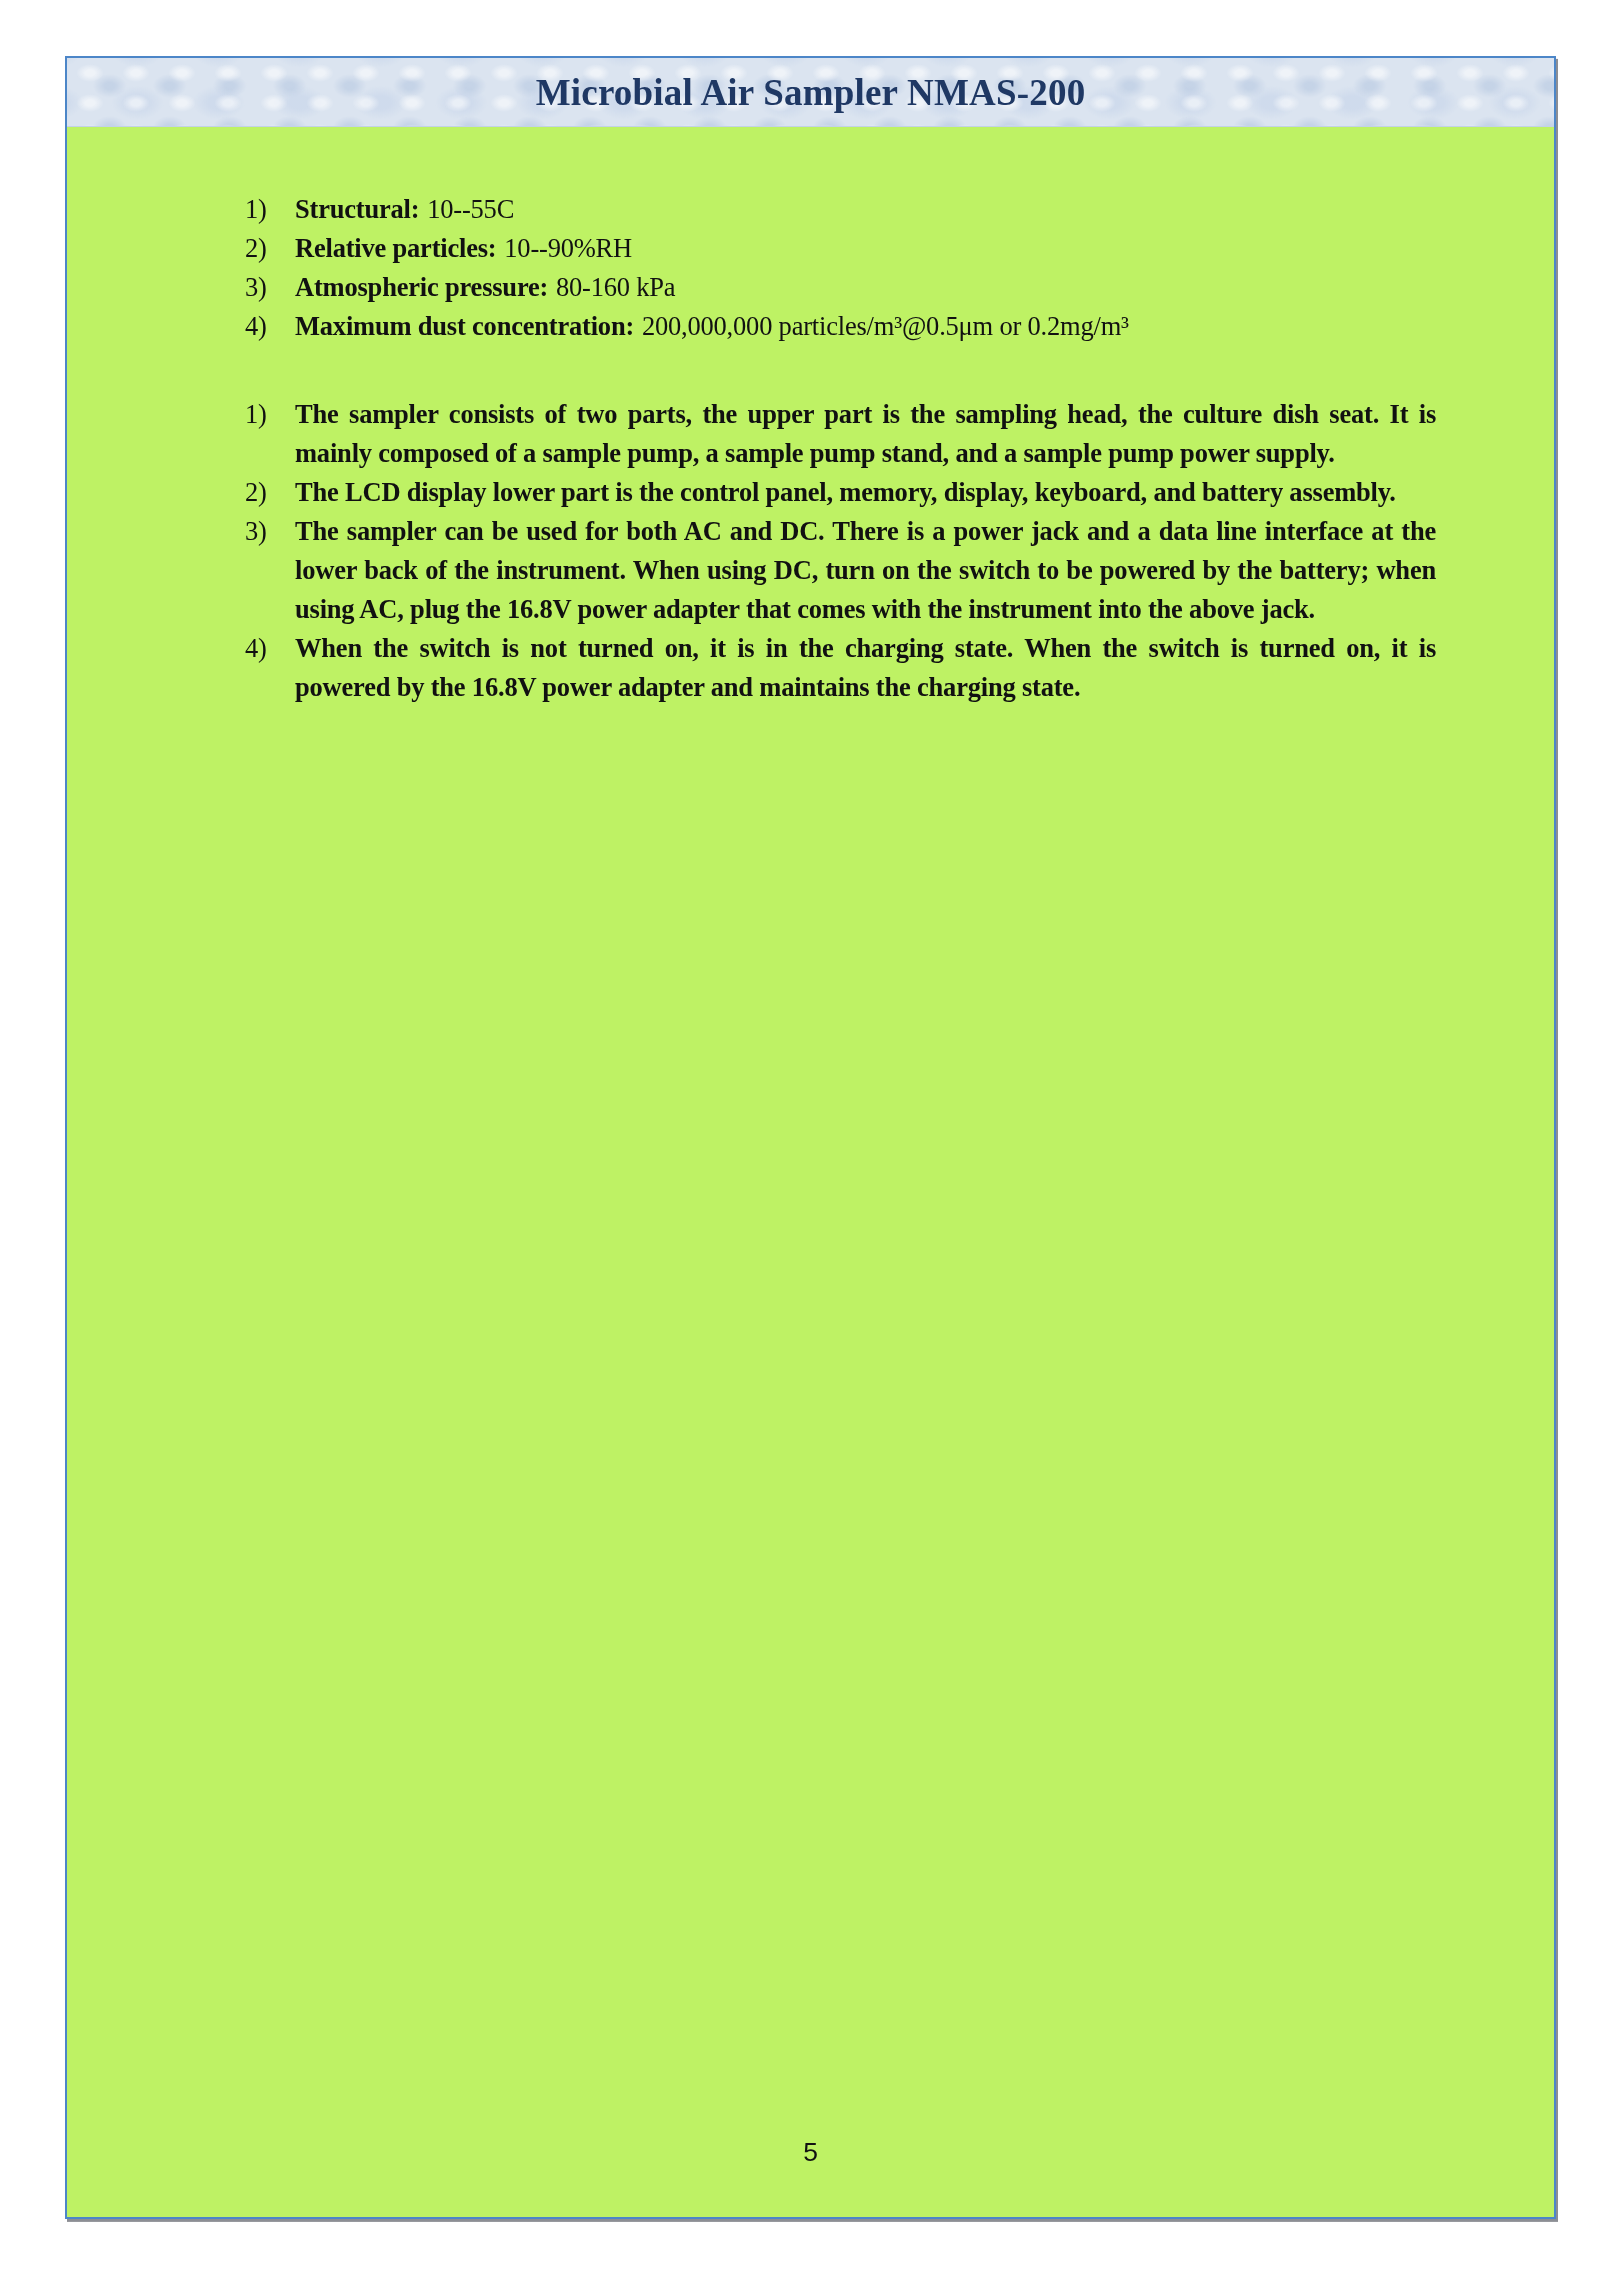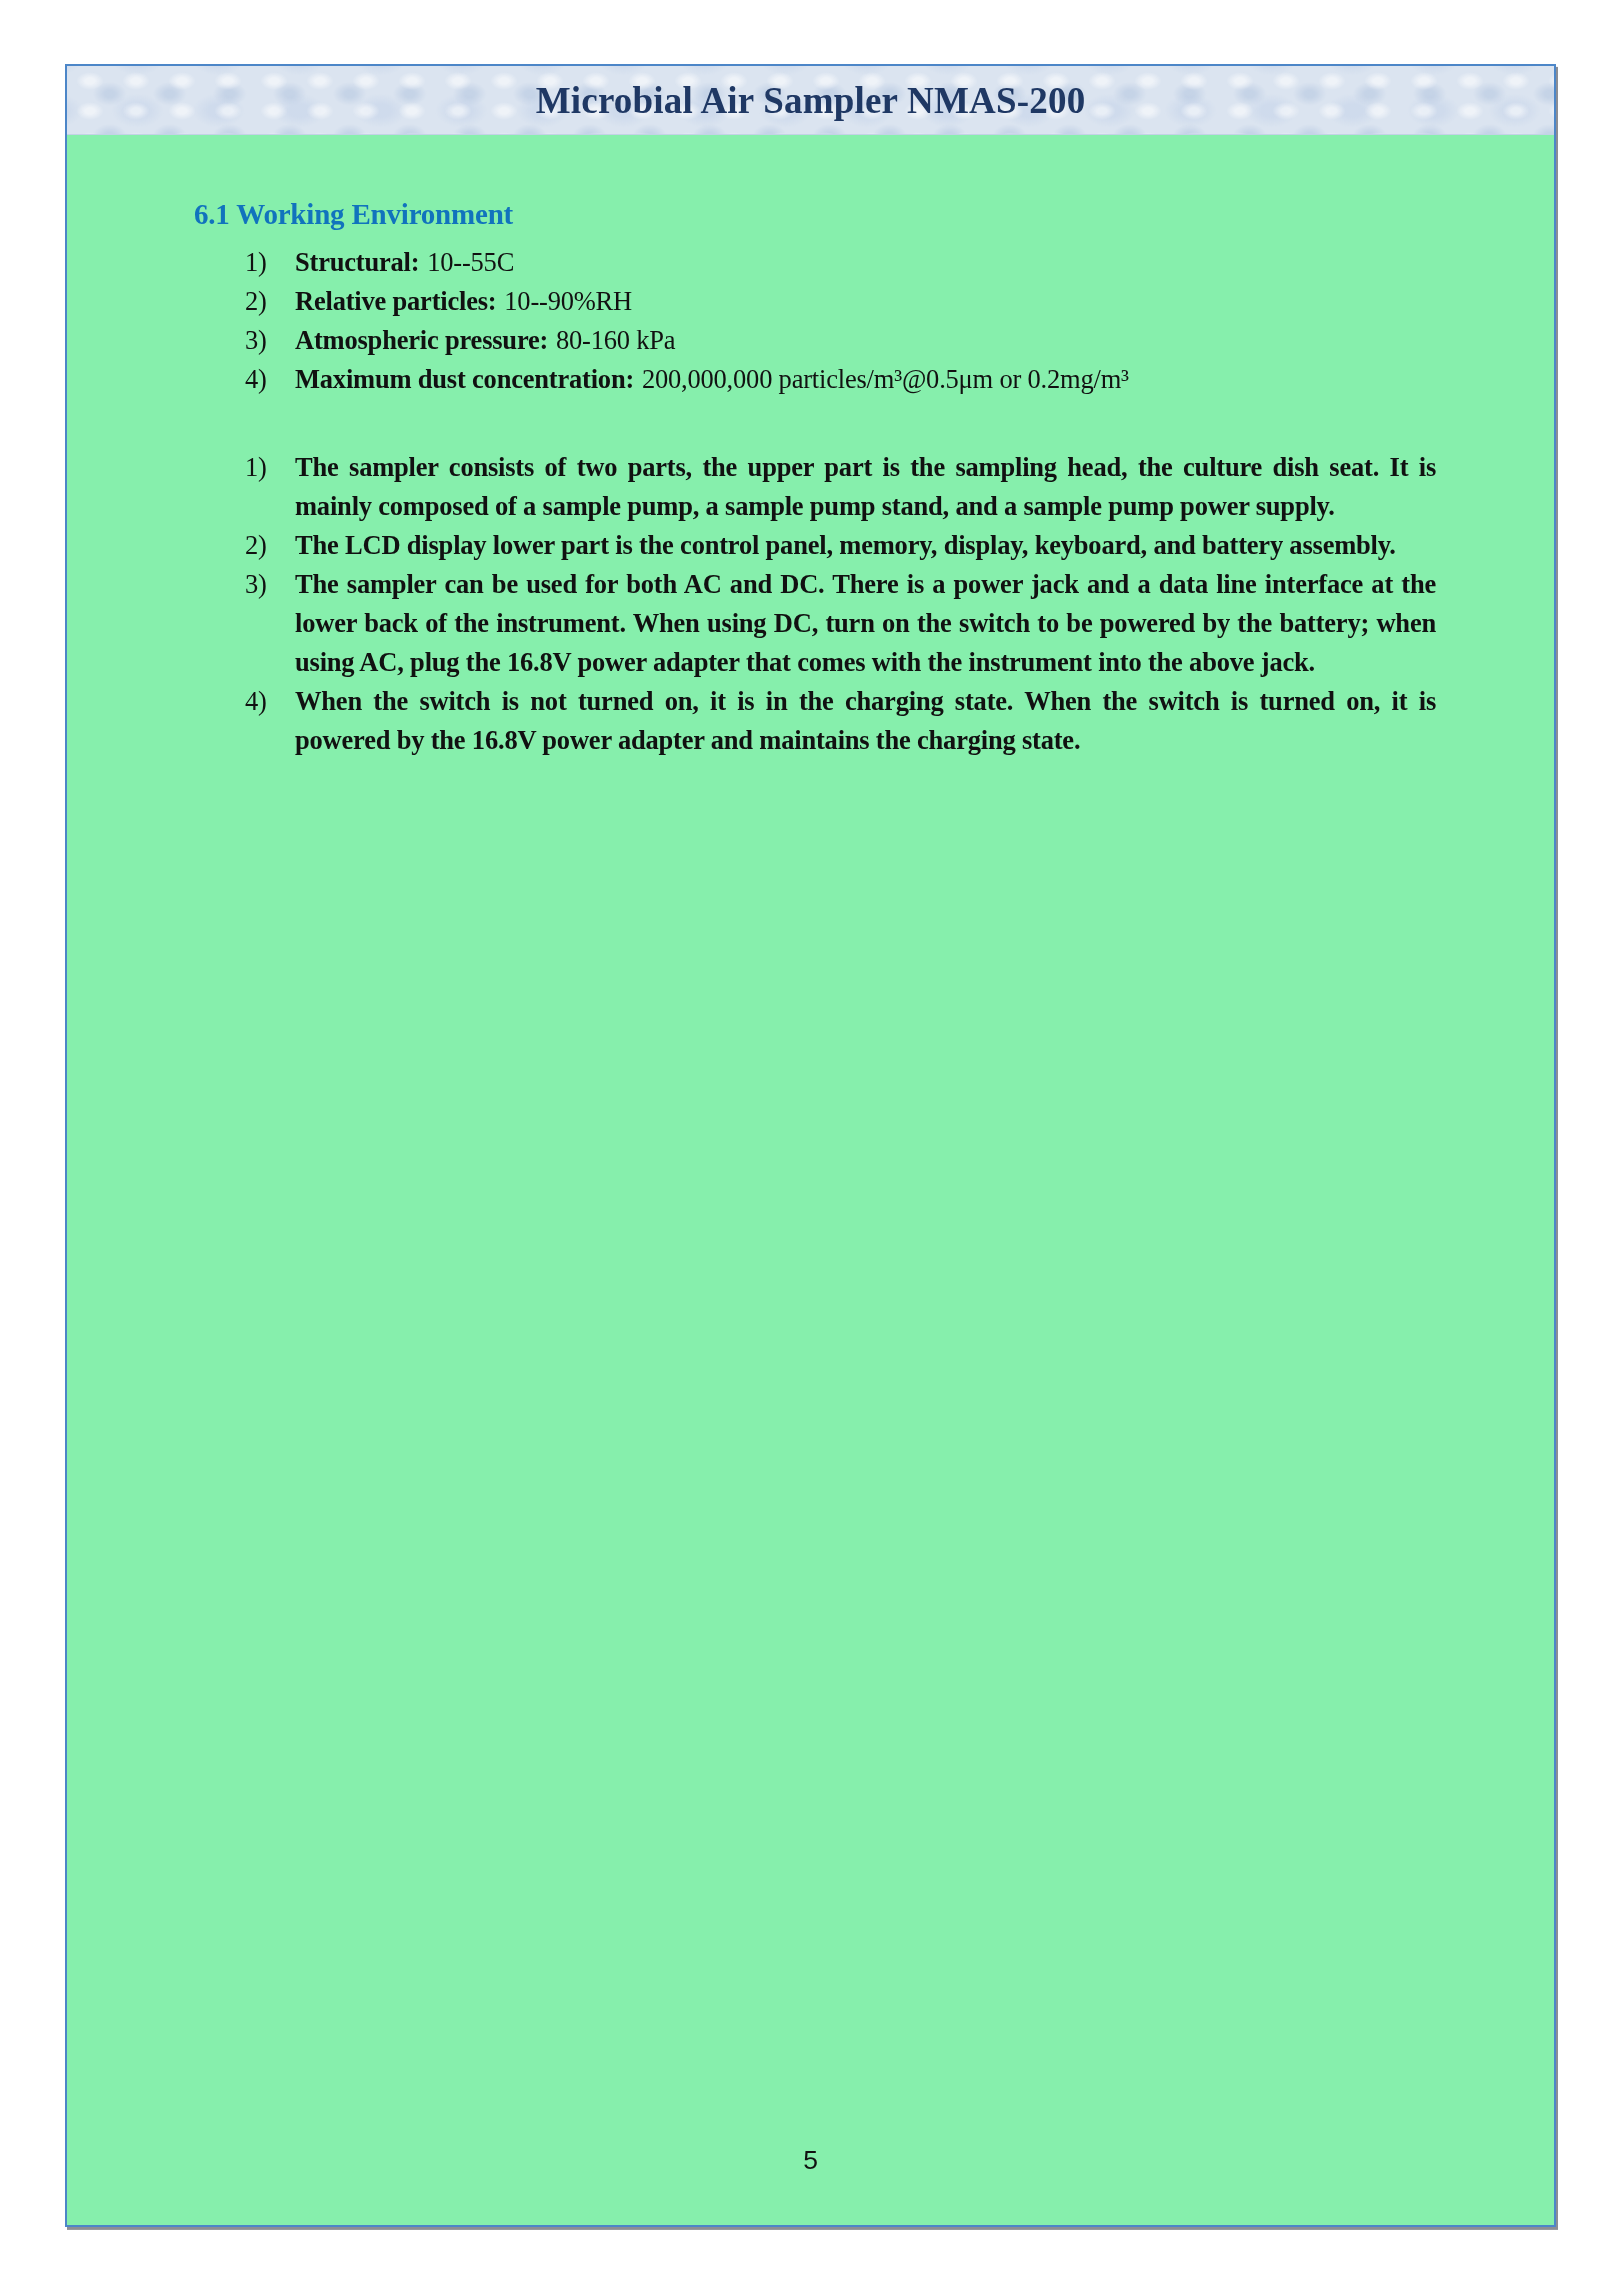--- a/index.html
+++ b/index.html
@@ -3,22 +3,22 @@
 <meta charset="utf-8">
 <style>
   * { margin:0; padding:0; box-sizing:border-box; }
   html,body { background:#ffffff; }
   body {
     width:1621px; height:2293px; position:relative;
     font-family:"Liberation Serif","DejaVu Serif",serif;
     color:#111111;
   }
   .page-frame {
-    position:absolute; left:65px; top:64px; width:1491px; height:2163px;
-    border:2px solid #4c86c8; background:#86efac;
+    position:absolute; left:65px; top:56px; width:1491px; height:2163px;
+    border:2px solid #4c86c8; background:#bef264;
     box-shadow:2px 2.9px 0 rgba(45,50,60,0.55);
   }
   .banner {
     height:69px; width:100%;
     background-color:#dbe4f0;
     background-image:
       radial-gradient(rgba(255,255,255,0.55) 15%, rgba(255,255,255,0) 42%),
       radial-gradient(rgba(176,195,222,0.50) 12%, rgba(176,195,222,0) 40%),
       radial-gradient(rgba(199,213,234,0.60) 18%, rgba(199,213,234,0) 46%);
     background-size:46px 30px, 60px 42px, 81px 52px;
@@ -56,21 +56,20 @@
 
 <div class="page-frame">
 
   <div class="banner">
     <span class="banner-title">Microbial Air Sampler NMAS-200</span>
   </div>
 
   <div class="content">
 
 
-    <div class="sub-heading">6.1 Working Environment</div>
 
     <div class="spec-list">
       <div class="list-row">
         <span class="num">1)</span>
         <span class="lbl">Structural:</span>
         <span class="val">10--55C</span>
       </div>
       <div class="list-row">
         <span class="num">2)</span>
         <span class="lbl">Relative particles:</span>

